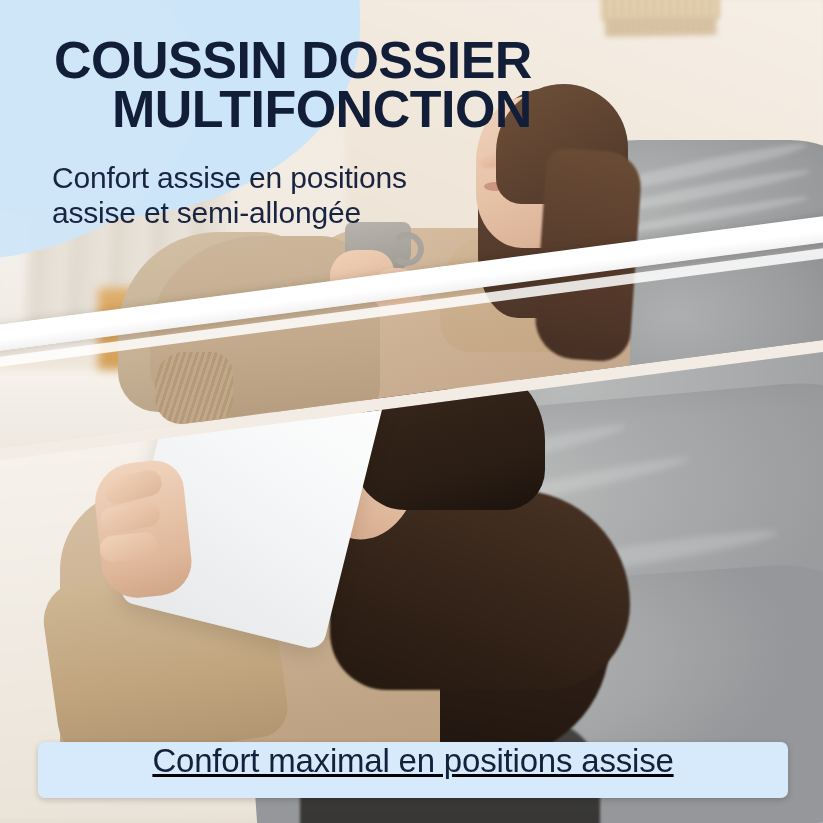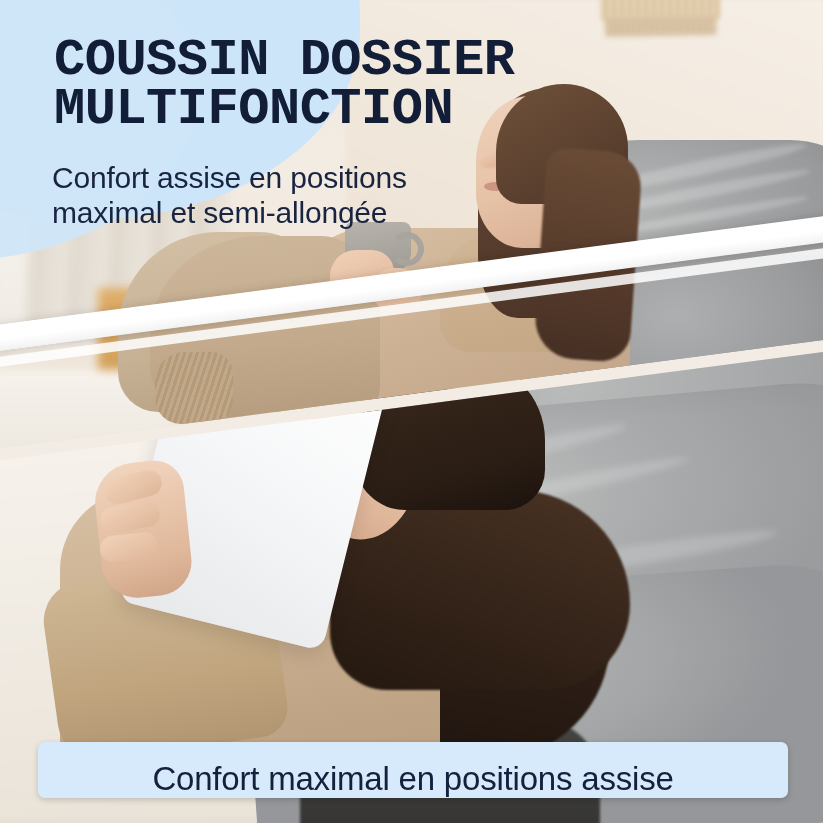--- a/index.html
+++ b/index.html
@@ -381,21 +381,22 @@
 
   
   .headline{
     position:absolute; left:54px; top:36px;
     z-index:10;
     color:#121d38;
     font-weight:bold;
     font-size:52px;
     line-height:0.95;
     letter-spacing:-0.5px;
-    font-family:Liberation Mono, monospace;
+    font-family:Liberation Sans, sans-serif;
+    text-align:right;
   }
   .headline .ln{ display:block; white-space:nowrap; }
 
   .subtitle{
     position:absolute; left:52px; top:160px;
     z-index:10;
     color:#192440;
     font-size:30px;
     line-height:1.18;
     font-weight:400;
@@ -404,21 +405,21 @@
   .subtitle .ln{ display:block; white-space:nowrap; }
 
   
   .banner{
     position:absolute; left:38px; top:742px;
     width:750px; height:56px;
     background:#d7eafb;
     border-radius:7px;
     z-index:12;
     box-shadow:0 2px 6px rgba(0,0,0,.18);
-    display:flex; align-items:flex-end; justify-content:center;
+    display:flex; align-items:flex-start; justify-content:center;text-decoration:underline;
   }
   .banner-text{
     color:#14203c;
     font-size:33px;
     font-weight:400;
     letter-spacing:-0.2px;
     white-space:nowrap;
   }
 </style>
 </head>
@@ -507,20 +508,20 @@
   <div class="blue-blob"></div>
   <div class="blue-blob-2"></div>
 
   <div class="headline">
     <span class="ln">COUSSIN DOSSIER</span>
     <span class="ln">MULTIFONCTION</span>
   </div>
 
   <div class="subtitle">
     <span class="ln">Confort assise en positions</span>
-    <span class="ln">maximal et semi-allongée</span>
+    <span class="ln">assise et semi-allongée</span>
   </div>
 
   <div class="banner">
     <span class="banner-text">Confort maximal en positions assise</span>
   </div>
 
 </div>
 
 </body></html>

